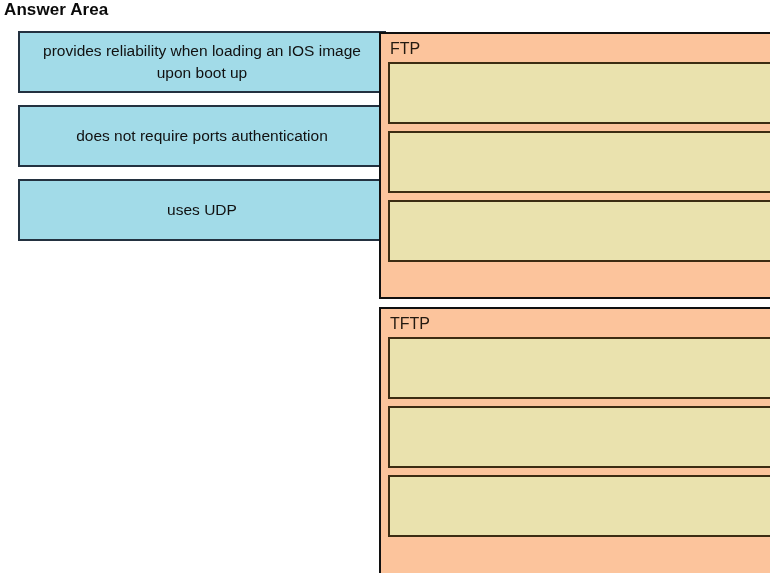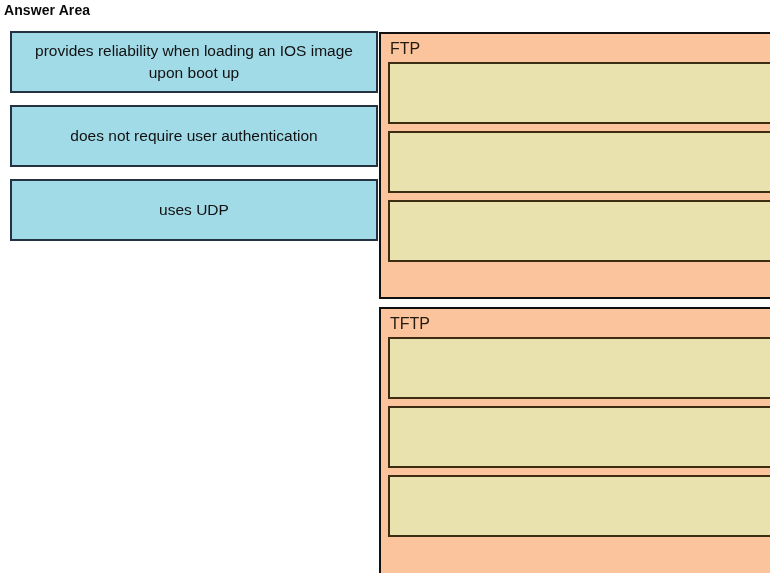--- a/index.html
+++ b/index.html
@@ -12,31 +12,31 @@
     height: 573px;
     position: relative;
     font-family: "Liberation Sans", sans-serif;
     overflow: hidden;
   }
 
   #page-title {
     position: absolute;
     left: 4px;
     top: -1px;
-    font-size: 14px;
+    font-size: 17px;
     font-weight: bold;
     color: #0a0a0a;
     letter-spacing: 0.1px;
     line-height: 22px;
   }
 
   
   #options-column {
     position: absolute;
-    left: 10px;
+    left: 18px;
     top: 31px;
     width: 368px;
   }
   .option-tile {
     box-sizing: border-box;
     width: 368px;
     height: 62px;
     margin-bottom: 12px;
     background: #a2dbe8;
     border: 2px solid #233140;
@@ -91,21 +91,21 @@
 
 <div id="page-title">Answer Area</div>
 
 <div id="options-column">
 
   <div class="option-tile">
     <span>provides reliability when loading an IOS image upon boot up</span>
   </div>
 
   <div class="option-tile">
-    <span>does not require user authentication</span>
+    <span>does not require ports authentication</span>
   </div>
 
 
 
 
   <div class="option-tile">
     <span>uses UDP</span>
   </div>
 
 </div>

